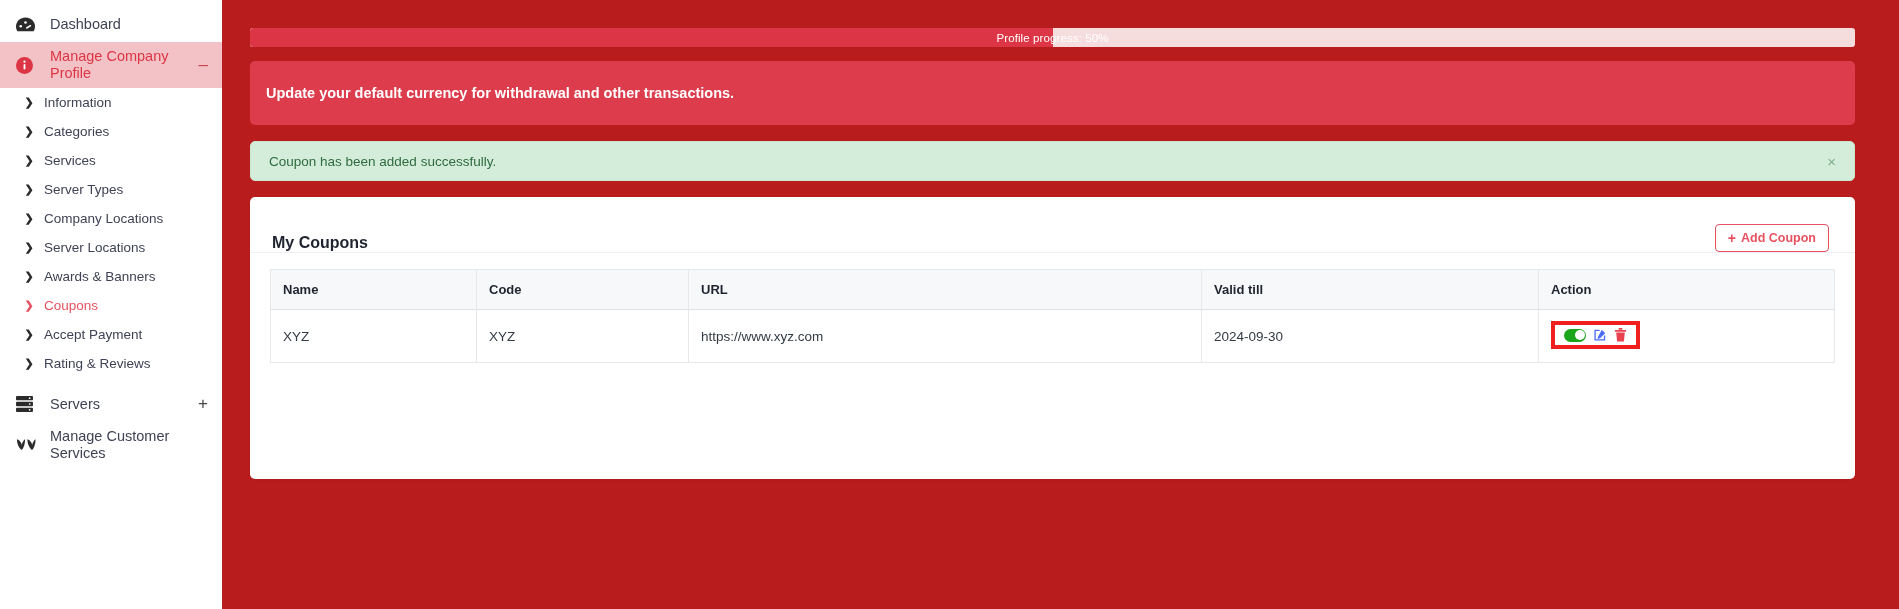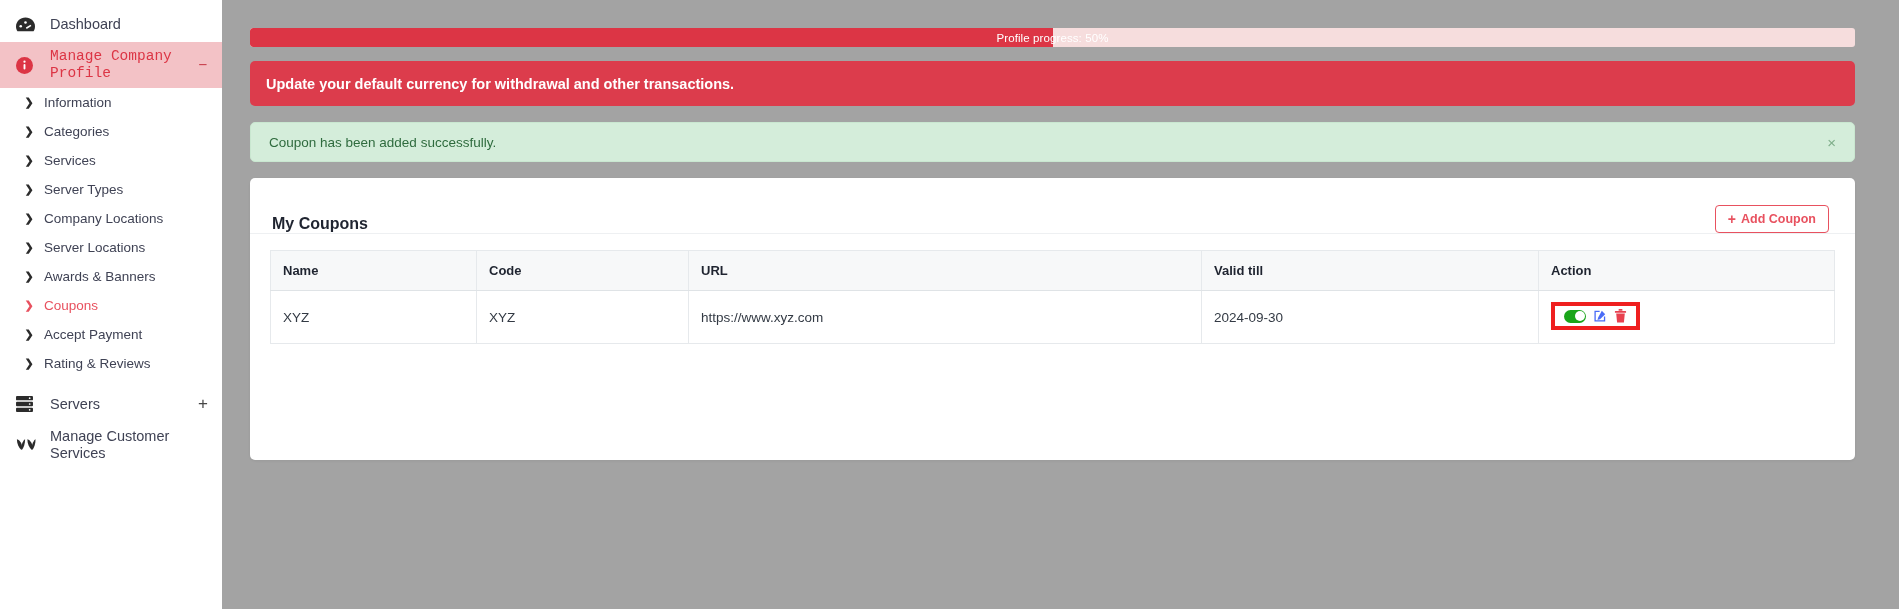--- a/index.html
+++ b/index.html
@@ -42,21 +42,20 @@
   }
   .nav-item .lbl { flex: 1; line-height: 1.15; }
   .nav-item .suffix { color:#454545; font-size: 17px; line-height: 8px; }
 
   .nav-item.tall { height: 46px; align-items: center; }
   .nav-item.tall .lbl { white-space: normal; max-width: 150px; }
 
   .nav-item.active {
     background: #f3c2c6;
     color: #dc3545;
-    font-family: Liberation Mono, monospace;
   }
   .nav-item.active .lbl { color: #dc3545; font-size: 14.5px; }
   .nav-item.active .suffix { color:#c9424f; }
 
   .sub-item {
     display:flex; align-items:center;
     height: 29px;
     padding-left: 20px;
     font-size: 13.5px;
     color: #3f4254;
@@ -71,21 +70,21 @@
   }
   .sub-item.selected { color:#e8515f; }
   .sub-item.selected .chev { color:#e8515f; }
 
   .nav-gap { height: 8px; }
 
   
   .main {
     flex: 1;
     height: 609px;
-    background: #a3a3a3;
+    background: #b91c1c;
     padding: 28px 44px 0 28px;
     overflow: hidden;
     position: relative;
   }
 
   
   .progress-wrap {
     height: 19px;
     background: #f6dddd;
     border-radius: 3px;
@@ -103,21 +102,21 @@
     position: absolute; inset: 0;
     display:flex; align-items:center; justify-content:center;
     font-size: 11.5px; color:#ffffff;
     letter-spacing: .1px;
   }
 
   
   .alert-danger {
     background: #dc3c4c;
     border-radius: 5px;
-    height: 45px;
+    height: 64px;
     display: flex; align-items: center; justify-content: space-between;
     padding: 0 18px 0 16px;
     margin-bottom: 16px;
   }
   .alert-danger .msg {
     color:#ffffff; font-size: 14.5px; font-weight: bold;
   }
   .btn-dark {
     background: #343a40;
     color:#fff;

